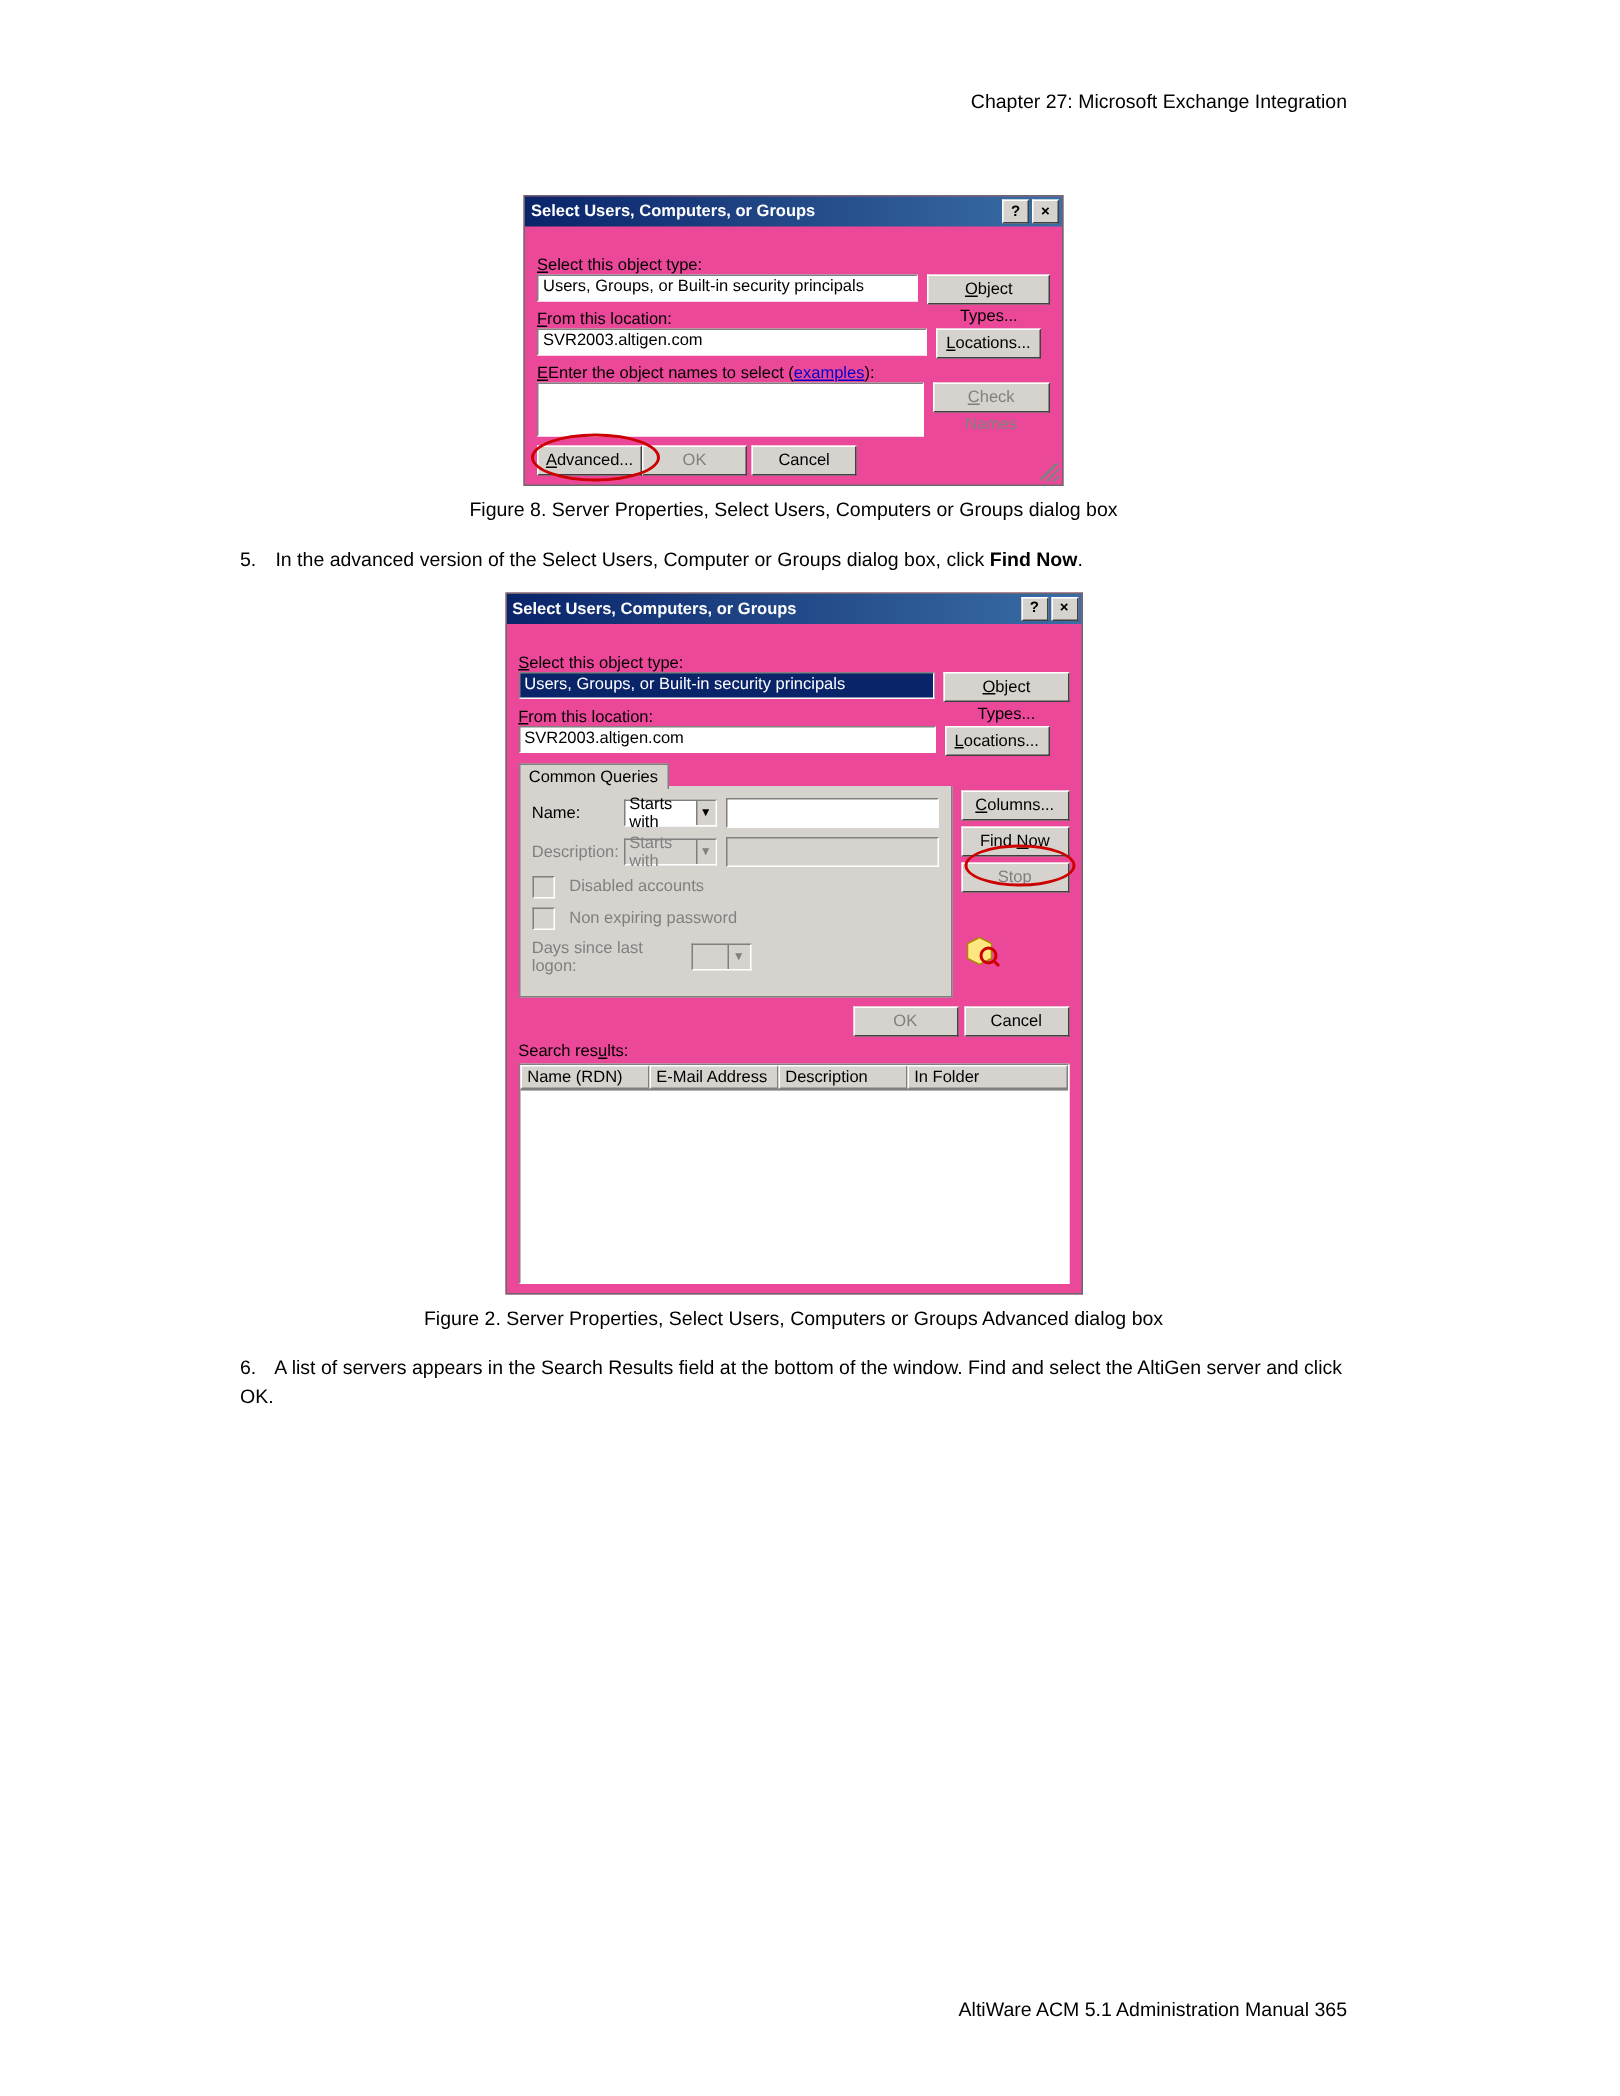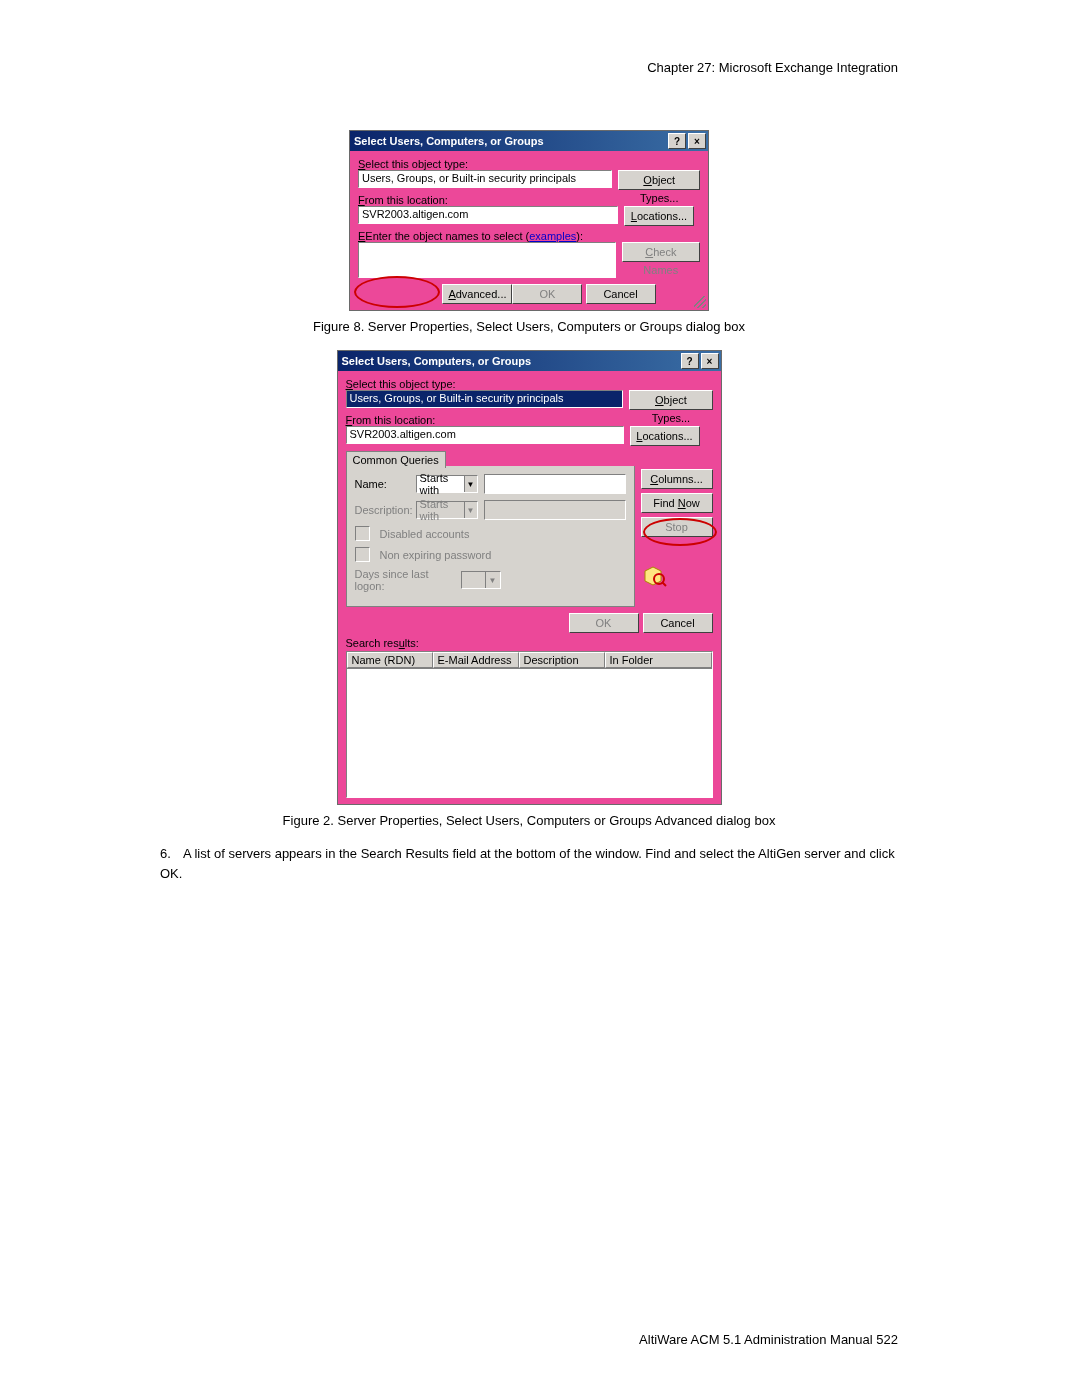--- a/index.html
+++ b/index.html
@@ -72,21 +72,21 @@
   .titlebar .title { font-size: 11px; }
   .titlebar .winbtns { display: flex; gap: 2px; }
   .winbtn {
     width: 16px; height: 14px;
     background: #d6d3ce;
     border: 1px solid #fff;
     border-right-color: #404040; border-bottom-color:#404040;
     display:flex;align-items:center;justify-content:center;
     font-size:10px;font-weight:bold;color:#000;
   }
-  .dlg-body { padding: 3px 8px 6px 8px; position: relative; }
+  .dlg-body { padding: 16px 8px 6px 8px; position: relative; }
   .lbl { display:block; font-size:11px; margin-top:4px; }
   .lbl .u { text-decoration: underline; }
   .inp {
     width: 260px;
     height: 18px;
     border: 1px solid #808080;
     border-right-color:#fff;border-bottom-color:#fff;
     background:#fff;
     font-size:11px;
     padding: 1px 3px;
@@ -105,21 +105,21 @@
     border-right-color:#404040;border-bottom-color:#404040;
     font-size:11px;
     text-align:center;
     line-height:18px;
     padding:0 4px;
     box-sizing:border-box;
   }
   .btn.disabled { color:#808080; }
   .btn .u { text-decoration: underline; }
   .link { color:#0000cc; text-decoration:underline; }
-  .bottom-row { display:flex; justify-content:center; align-items:center; margin-top:6px;margin-left:40px;}
+  .bottom-row { display:flex; justify-content:flex-start; align-items:center; margin-top:6px;}
   .resize-grip {
     position:absolute;right:2px;bottom:2px;
     width:12px;height:12px;
     background:
       linear-gradient(135deg, transparent 0 40%, #808080 40% 50%, transparent 50% 60%, #808080 60% 70%, transparent 70% 80%, #808080 80% 90%, transparent 90%);
   }
 
   .oval {
     position:absolute;
     border:2px solid #cc0000;
@@ -238,20 +238,26 @@
           <span class="btn">Cancel</span>
         </span>
       </div>
       <span class="oval adv"></span>
       <span class="resize-grip"></span>
     </div>
   </div>
 
   <div class="figure-caption">Figure 8.   Server Properties, Select Users, Computers or Groups dialog box</div>
 
+  <div class="step">
+    <span class="num">5.</span>
+    <span class="txt">
+      <span>In the advanced version of the Select Users, Computer or Groups dialog box, click </span><b>Find Now</b><span>.</span>
+    </span>
+  </div>
 
   <div class="dlg dlg2" style="position:relative;">
     <div class="titlebar">
       <span class="title">Select Users, Computers, or Groups</span>
       <span class="winbtns">
         <span class="winbtn">?</span>
         <span class="winbtn">×</span>
       </span>
     </div>
     <div class="dlg-body" style="position:relative;">
@@ -337,14 +343,14 @@
     </div>
   </div>
 
   <div class="figure-caption">Figure 2.   Server Properties, Select Users, Computers or Groups Advanced dialog box</div>
 
   <div class="step">
     <span class="num">6.</span>
     <span class="txt">A list of servers appears in the Search Results field at the bottom of the window. Find and select the AltiGen server and click OK.</span>
   </div>
 
-  <div class="footer">AltiWare ACM 5.1 Administration Manual   522</div>
+  <div class="footer">AltiWare ACM 5.1 Administration Manual   365</div>
 </div>
 
 </body></html>

